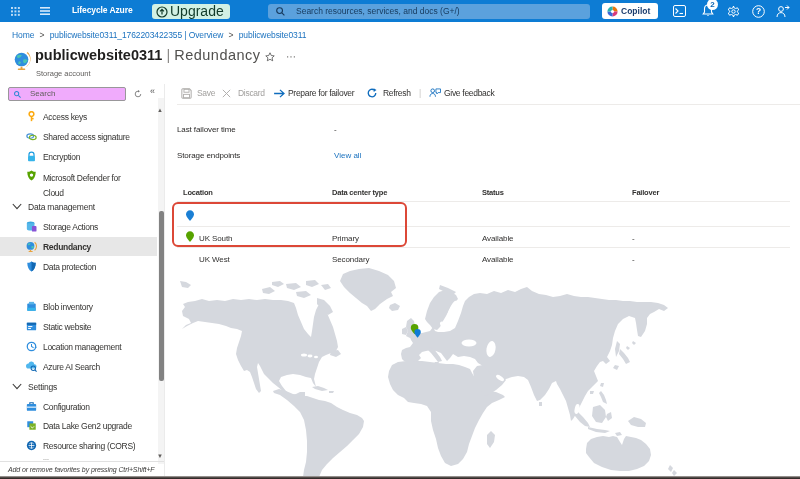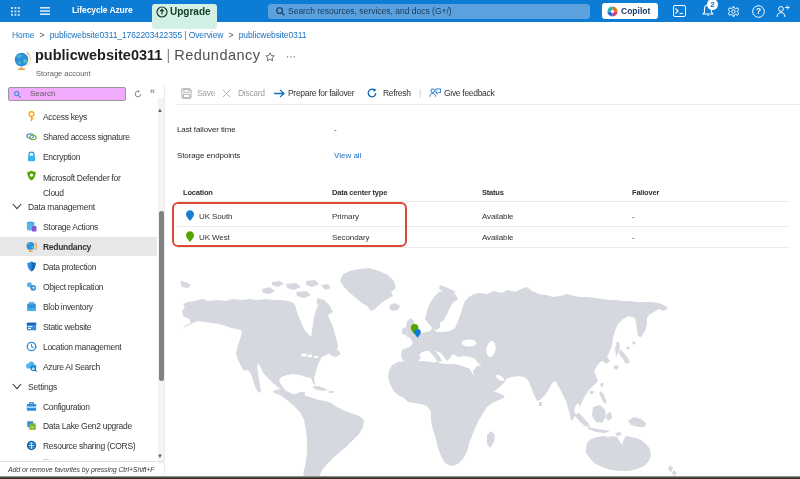--- a/index.html
+++ b/index.html
@@ -3,23 +3,23 @@
 <meta charset="utf-8">
 <style>
   * { margin:0; padding:0; box-sizing:border-box; }
   html,body { width:800px; height:479px; overflow:hidden; }
   body { font-family:"Liberation Sans", sans-serif; position:relative; background:#fff; color:#323130; }
   .abs { position:absolute; }
 
   
   #topbar { position:absolute; left:0; top:0; width:800px; height:22px; background:#0d7cd4; }
   #topbar .mstitle { position:absolute; left:72px; top:5px; font-size:8.5px; font-weight:bold; color:#fff; letter-spacing:-0.1px; }
-  #upgrade { position:absolute; left:152px; top:3.5px; height:25px; background:#d2f1e4; border-radius:3px; color:#123b2a; font-size:10px; font-weight:bold; padding:0 6px 0 18px; line-height:15px; }
+  #upgrade { position:absolute; left:152px; top:3.5px; height:15px; background:#d2f1e4; border-radius:3px; color:#123b2a; font-size:14px; font-weight:normal; padding:0 6px 0 18px; line-height:15px; }
   #upgrade svg { position:absolute; left:4px; top:2.5px; }
-  #topsearch { position:absolute; left:268px; top:4px; width:322px; height:15px; background:#5ba1dd; border-radius:3px; color:#16395c; font-size:8.5px; line-height:15px; padding-left:20px; }
+  #topsearch { position:absolute; left:268px; top:4px; width:322px; height:15px; background:#5ba1dd; border-radius:3px; color:#16395c; font-size:8.5px; line-height:15px; padding-left:28px; }
   #copilot { position:absolute; left:602px; top:2.5px; width:56px; height:16px; background:#fff; border-radius:3px; font-size:8.5px; font-weight:bold; color:#1b3d6e; line-height:16px; padding-left:19px; }
 
   
   #crumb { position:absolute; left:12px; top:30px; font-size:8.5px; color:#1b72bf; letter-spacing:-0.1px; }
   #crumb .sep { color:#4f4d4b; padding:0 3px; }
 
   
   #title { position:absolute; left:35px; top:47px; font-size:14.5px; font-weight:bold; color:#201f1e; }
   #title .pipe { font-weight:normal; color:#8a8886; }
   #title .page { font-weight:normal; color:#51504e; letter-spacing:0.5px; }
@@ -45,21 +45,21 @@
   .dis { color:#a19f9d; }
   #tbline { position:absolute; left:177px; top:104px; width:623px; height:1px; background:#edebe9; }
 
   
   .lbl { position:absolute; font-size:8px; color:#2b2a29; letter-spacing:-0.1px; }
   .val { position:absolute; font-size:8px; color:#323130; }
   .link { color:#1b72bf; }
 
   
   .th { position:absolute; font-size:7.5px; font-weight:bold; color:#323130; letter-spacing:-0.2px; }
-  .td { position:absolute; font-size:8px; color:#323130; letter-spacing:-0.1px; }
+  .td { position:absolute; font-size:8px; color:#323130; letter-spacing:-0.1px;margin-top:22px; }
   .hline { position:absolute; height:1px; background:#edebe9; }
   #redbox { position:absolute; left:172px; top:202px; width:235px; height:45px; border:2px solid #dc4837; border-radius:6px; }
 
   
   #map { position:absolute; left:0; top:0; }
 
   #bottomline { position:absolute; left:0; top:476px; width:800px; height:3px; background:linear-gradient(#b5b1ae,#3e3734 60%,#2a2422); }
 </style>
 </head>
 <body>
@@ -305,28 +305,20 @@
       </svg>
       <span class="tx" style="font-weight:bold">Redundancy</span>
     </div>
   <div class="sbitem" style="top:177px">
       <svg class="ic" viewBox="0 0 13 13">
         <path d="M6.5 0.5 C8.5 1.8 10.5 2.2 11.5 2.2 C11.5 7.5 9.5 11 6.5 12.5 C3.5 11 1.5 7.5 1.5 2.2 C2.5 2.2 4.5 1.8 6.5 0.5 Z" fill="#2f8ede"></path>
         <path d="M6.5 0.5 C8.5 1.8 10.5 2.2 11.5 2.2 C11.5 7.5 9.5 11 6.5 12.5 Z" fill="#1268b3"></path>
       </svg>
       <span class="tx">Data protection</span>
     </div>
-  <div class="sbitem" style="top:197px">
-      <svg class="ic" viewBox="0 0 13 13">
-        <circle cx="4" cy="4.5" r="3" fill="#5ab4e8"></circle>
-        <circle cx="8.5" cy="8" r="3.4" fill="#2f8ede"></circle>
-        <path d="M8.5 6.5 L10 8 L8.5 9.5 M10 8 L7 8" fill="none" stroke="#fff" stroke-width="0.9"></path>
-      </svg>
-      <span class="tx">Object replication</span>
-    </div>
   <div class="sbitem" style="top:217px">
       <svg class="ic" viewBox="0 0 13 13">
         <rect x="1.5" y="3" width="10" height="8.5" rx="1" fill="#2f8ede"></rect>
         <rect x="1.5" y="8" width="10" height="3.5" fill="#35b4ea"></rect>
         <rect x="3.5" y="1" width="6" height="3" fill="#5ab4e8"></rect>
       </svg>
       <span class="tx">Blob inventory</span>
     </div>
   <div class="sbitem" style="top:237px">
       <svg class="ic" viewBox="0 0 13 13">

